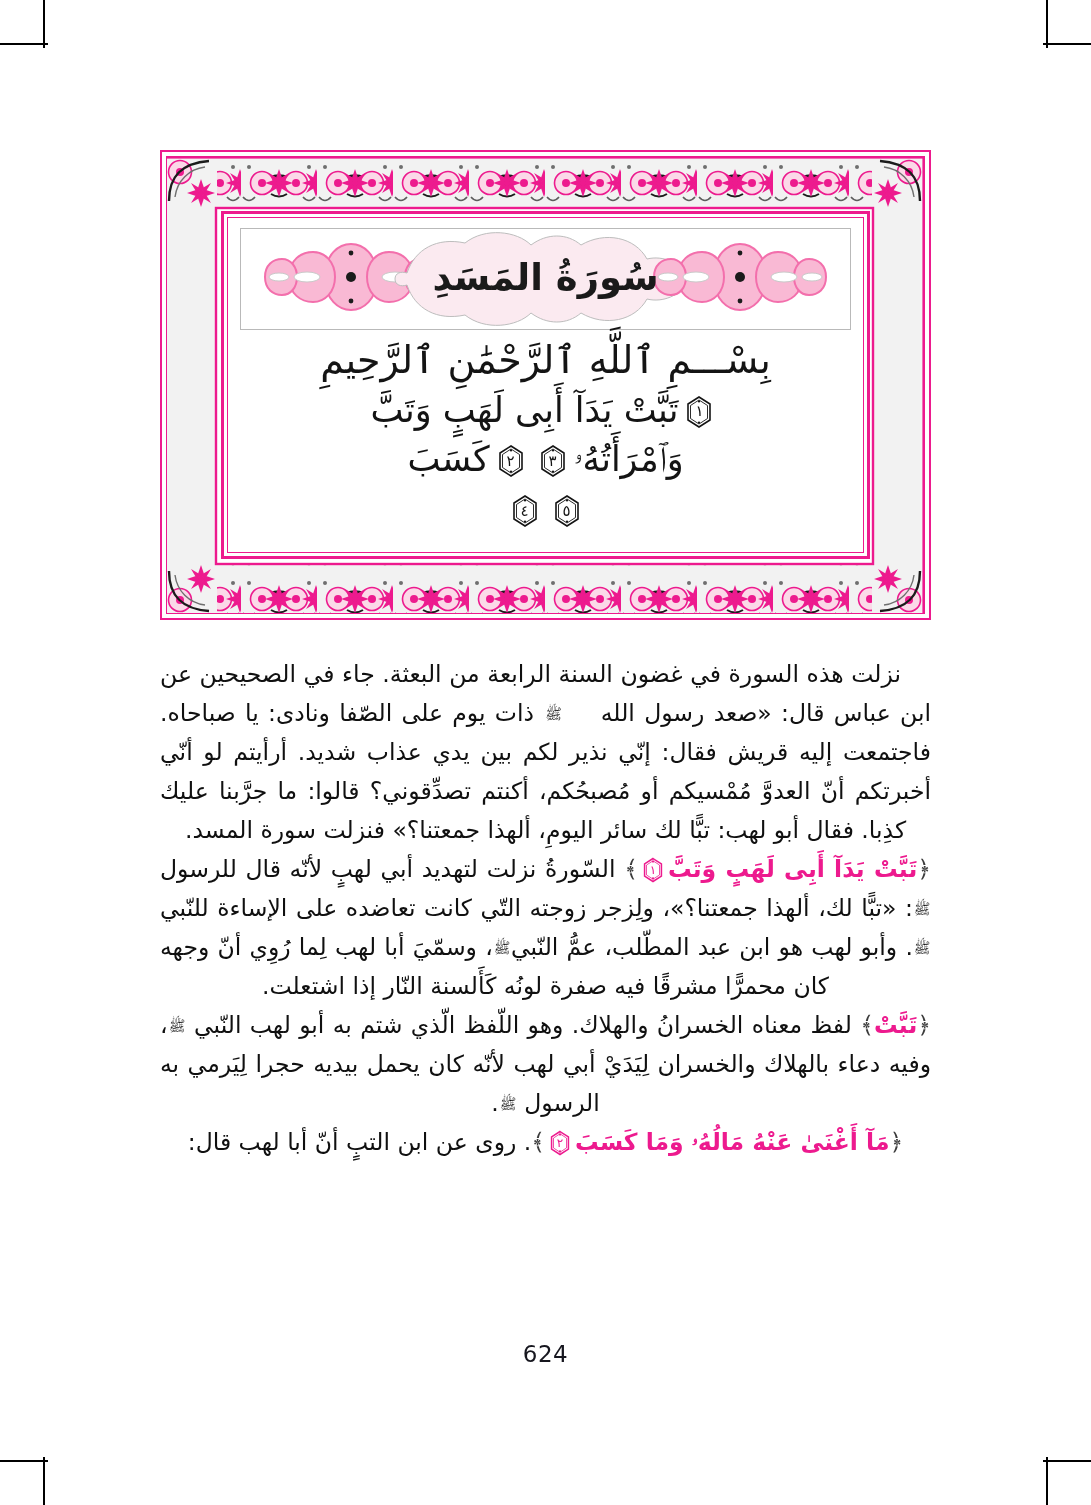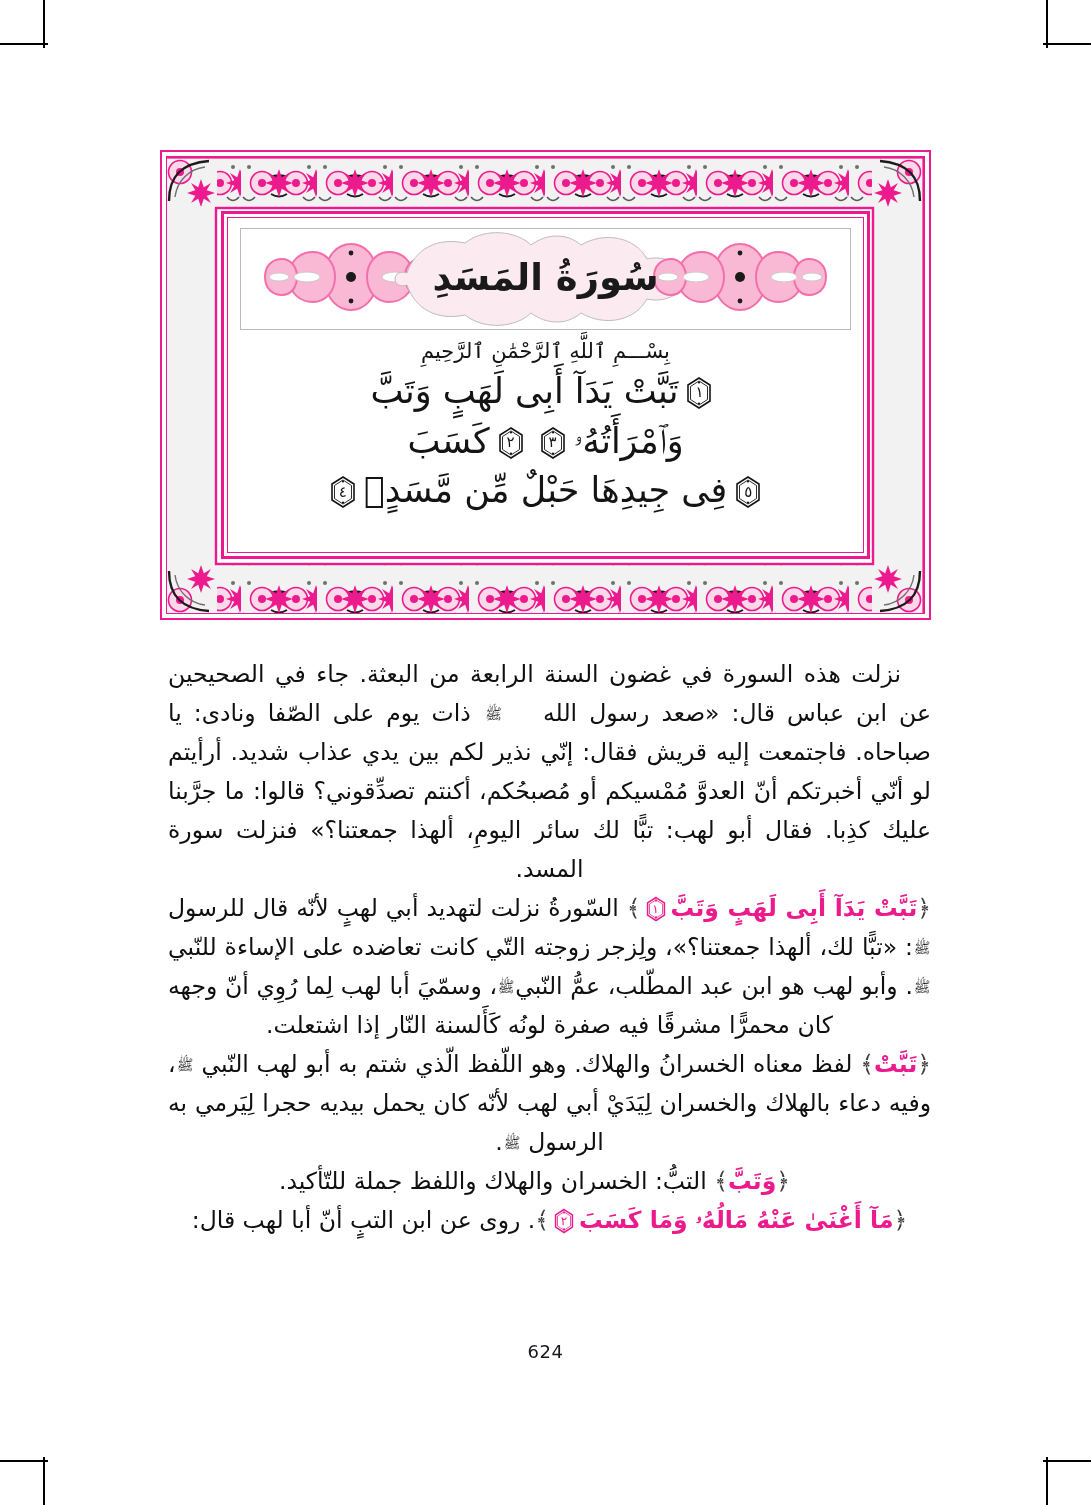--- a/index.html
+++ b/index.html
@@ -136,21 +136,21 @@
     position: absolute;
     left: 16px;
     right: 16px;
     top: 122px;
     bottom: 8px;
     text-align: center;
     direction: rtl;
   }
   .basmala {
     font-family: "DejaVu Sans", "Liberation Sans", sans-serif;
-    font-size: 21px;
+    font-size: 38px;
     color: #141414;
     line-height: 1.1;
     margin: 0 0 4px 0;
     white-space: nowrap;
   }
   .ayah-line {
     font-family: "DejaVu Sans", "Liberation Sans", sans-serif;
     font-size: 35px;
     color: #141414;
     line-height: 1.42;
@@ -174,21 +174,21 @@
     justify-content: center;
     font-style: normal;
     font-size: 15px;
     color: #141414;
     font-family: "DejaVu Sans", sans-serif;
   }
 
   
   .commentary {
     position: absolute;
-    left: 8px;
+    left: 0;
     right: 0;
     top: 655px;
     direction: rtl;
     text-align: justify;
     font-family: "DejaVu Sans", "Liberation Sans", sans-serif;
     font-size: 23.5px;
     line-height: 39px;
     color: #101010;
   }
   .commentary p {
@@ -235,21 +235,21 @@
   }
 
   
   .page-number {
     position: absolute;
     left: 0;
     right: 0;
     top: 1341px;
     text-align: center;
     font-family: "DejaVu Sans", "Liberation Sans", sans-serif;
-    font-size: 18px;
+    font-size: 23px;
     color: #16161e;
     letter-spacing: .5px;
   }
 </style>
 </head>
 <body>
 
 <div class="crop v crop-tl-v"></div>
 <div class="crop h crop-tl-h"></div>
 <div class="crop v crop-tr-v"></div>
@@ -438,21 +438,21 @@
                     <circle cx="17" cy="27.5" r="1.1" fill="#141414"></circle>
                   </svg><i>٢</i></span><span>كَسَبَ</span>
             </div>
 
             <div class="ayah-line">
               <span class="ayah-num"><svg width="34" height="34" viewBox="0 0 34 34" xmlns="http://www.w3.org/2000/svg">
                     <path d="M17,2 L28,9 L28,25 L17,32 L6,25 L6,9 Z" fill="none" stroke="#141414" stroke-width="1.6"></path>
                     <path d="M17,5 L25.5,10.5 L25.5,23.5 L17,29 L8.5,23.5 L8.5,10.5 Z" fill="none" stroke="#141414" stroke-width="0.9"></path>
                     <circle cx="17" cy="6.5" r="1.1" fill="#141414"></circle>
                     <circle cx="17" cy="27.5" r="1.1" fill="#141414"></circle>
-                  </svg><i>٥</i></span><span>فِى جِيدِهَا حَبْلٌ مِّن مَّسَدٍۭ</span><span class="ayah-num"><svg width="34" height="34" viewBox="0 0 34 34" xmlns="http://www.w3.org/2000/svg">
+                  </svg><i>٥</i></span><span class="ayah-num"><svg width="34" height="34" viewBox="0 0 34 34" xmlns="http://www.w3.org/2000/svg">
                     <path d="M17,2 L28,9 L28,25 L17,32 L6,25 L6,9 Z" fill="none" stroke="#141414" stroke-width="1.6"></path>
                     <path d="M17,5 L25.5,10.5 L25.5,23.5 L17,29 L8.5,23.5 L8.5,10.5 Z" fill="none" stroke="#141414" stroke-width="0.9"></path>
                     <circle cx="17" cy="6.5" r="1.1" fill="#141414"></circle>
                     <circle cx="17" cy="27.5" r="1.1" fill="#141414"></circle>
                   </svg><i>٤</i></span>
             </div>
 
           </div>
         </div>
       </div>
@@ -461,21 +461,20 @@
 
   <div class="commentary" id="commentary">
       <p class="para-indent"><span>نزلت هذه السورة في غضون السنة الرابعة من البعثة. جاء في الصحيحين عن ابن عباس قال: «صعد رسول الله </span><span class="sallam">ﷺ</span><span> ذات يوم على الصّفا ونادى: يا صباحاه. فاجتمعت إليه قريش فقال: إنّي نذير لكم بين يدي عذاب شديد. أرأيتم لو أنّي أخبرتكم أنّ العدوَّ مُمْسيكم أو مُصبحُكم، أكنتم تصدِّقوني؟ قالوا: ما جرَّبنا عليك كذِبا. فقال أبو لهب: تبًّا لك سائر اليومِ، ألهذا جمعتنا؟» فنزلت سورة المسد.</span></p>
       <p><span class="brace">﴿</span><span class="q-quote">تَبَّتْ يَدَآ أَبِى لَهَبٍ وَتَبَّ</span><span class="inline-ayah"><svg width="26" height="26" viewBox="0 0 34 34" xmlns="http://www.w3.org/2000/svg">
             <path d="M17,2 L28,9 L28,25 L17,32 L6,25 L6,9 Z" fill="none" stroke="#ED1A8E" stroke-width="2"></path>
             <path d="M17,5 L25.5,10.5 L25.5,23.5 L17,29 L8.5,23.5 L8.5,10.5 Z" fill="none" stroke="#ED1A8E" stroke-width="1"></path>
             <circle cx="17" cy="6" r="1.4" fill="#ED1A8E"></circle>
             <circle cx="17" cy="28" r="1.4" fill="#ED1A8E"></circle>
           </svg><i>١</i></span><span class="brace">﴾</span><span> السّورةُ نزلت لتهديد أبي لهبٍ لأنّه قال للرسول </span><span class="sallam">ﷺ</span><span>: «تبًّا لك، ألهذا جمعتنا؟»، ولِزجر زوجته التّي كانت تعاضده على الإساءة للنّبي </span><span class="sallam">ﷺ</span><span>. وأبو لهب هو ابن عبد المطّلب، عمُّ النّبي</span><span class="sallam">ﷺ</span><span>، وسمّيَ أبا لهب لِما رُوِي أنّ وجهه كان محمرًّا مشرقًا فيه صفرة لونُه كَأَلسنة النّار إذا اشتعلت.</span></p>
       <p><span class="brace">﴿</span><span class="q-quote">تَبَّتْ</span><span class="brace">﴾</span><span> لفظ معناه الخسرانُ والهلاك. وهو اللّفظ الّذي شتم به أبو لهب النّبي </span><span class="sallam">ﷺ</span><span>، وفيه دعاء بالهلاك والخسران لِيَدَيْ أبي لهب لأنّه كان يحمل بيديه حجرا لِيَرمي به الرسول </span><span class="sallam">ﷺ</span><span>.</span></p>
-      <p class="para-indent"><span class="brace">﴿</span><span class="q-quote">وَتَبَّ</span><span class="brace">﴾</span><span> التبُّ: الخسران والهلاك واللفظ جملة للتّأكيد.</span></p>
       <p><span class="brace">﴿</span><span class="q-quote">مَآ أَغْنَىٰ عَنْهُ مَالُهُۥ وَمَا كَسَبَ</span><span class="inline-ayah"><svg width="26" height="26" viewBox="0 0 34 34" xmlns="http://www.w3.org/2000/svg">
             <path d="M17,2 L28,9 L28,25 L17,32 L6,25 L6,9 Z" fill="none" stroke="#ED1A8E" stroke-width="2"></path>
             <path d="M17,5 L25.5,10.5 L25.5,23.5 L17,29 L8.5,23.5 L8.5,10.5 Z" fill="none" stroke="#ED1A8E" stroke-width="1"></path>
             <circle cx="17" cy="6" r="1.4" fill="#ED1A8E"></circle>
             <circle cx="17" cy="28" r="1.4" fill="#ED1A8E"></circle>
           </svg><i>٢</i></span><span class="brace">﴾</span><span>. روى عن ابن التبٍ أنّ أبا لهب قال:</span></p>
     </div>
 
   <div class="page-number">624</div>
 

